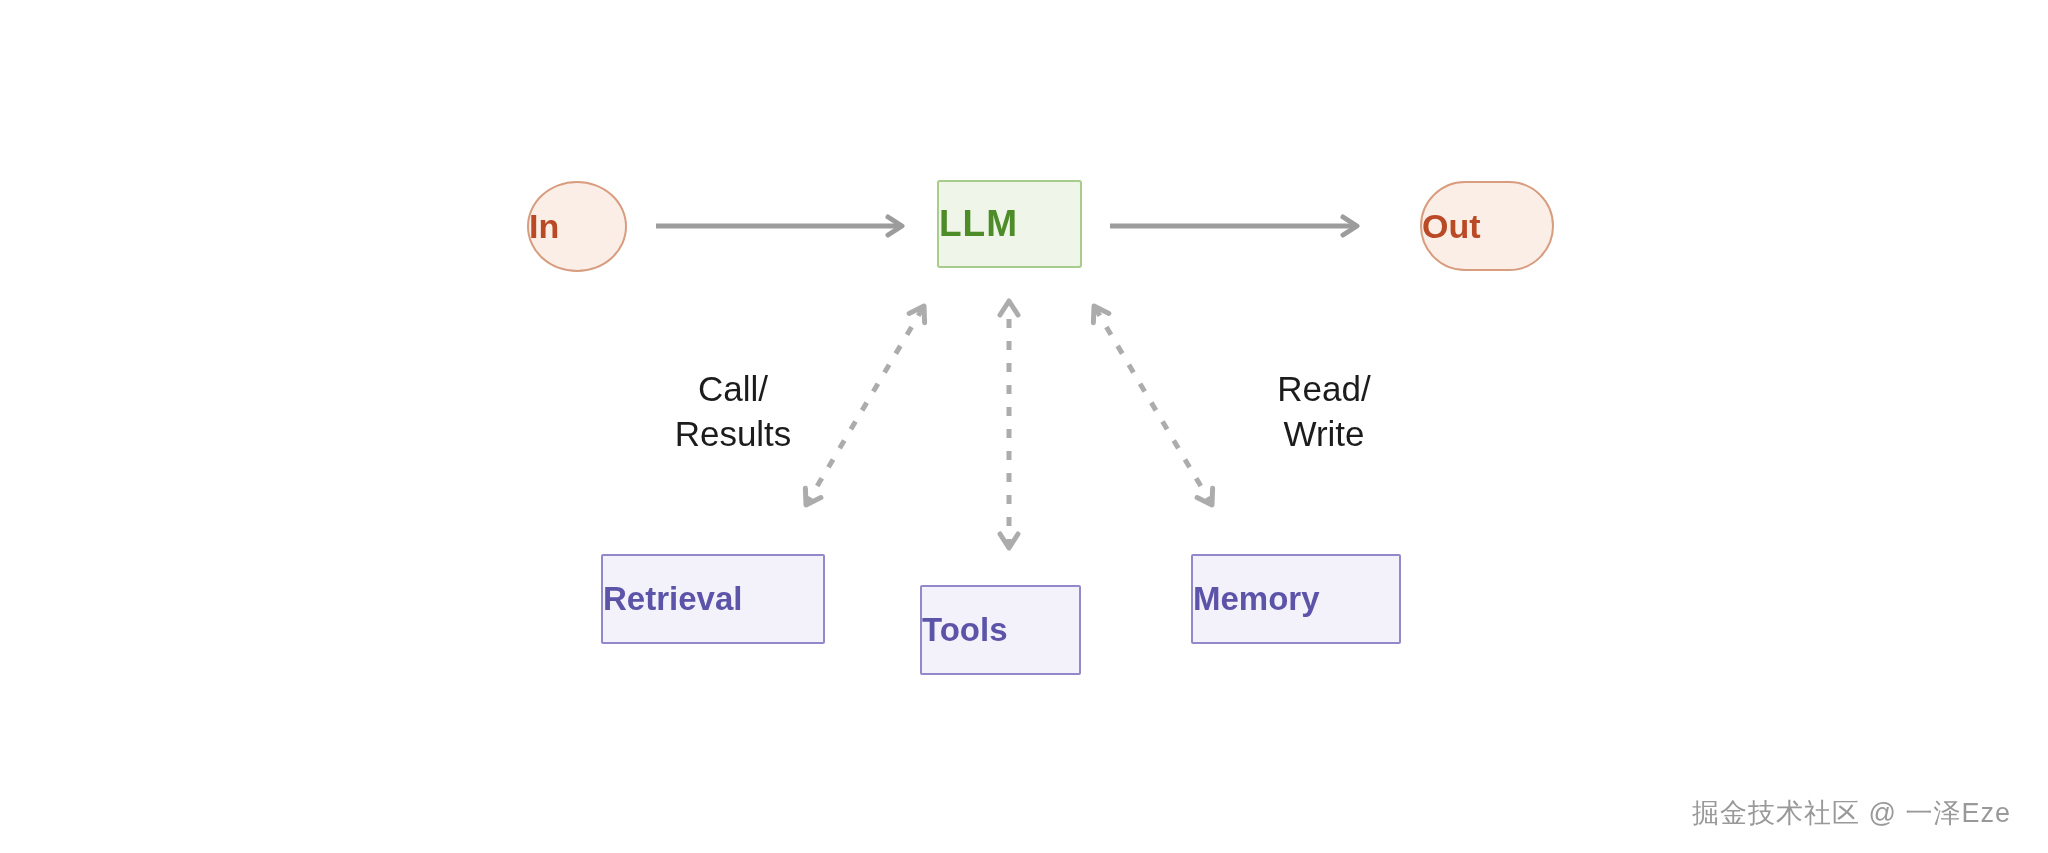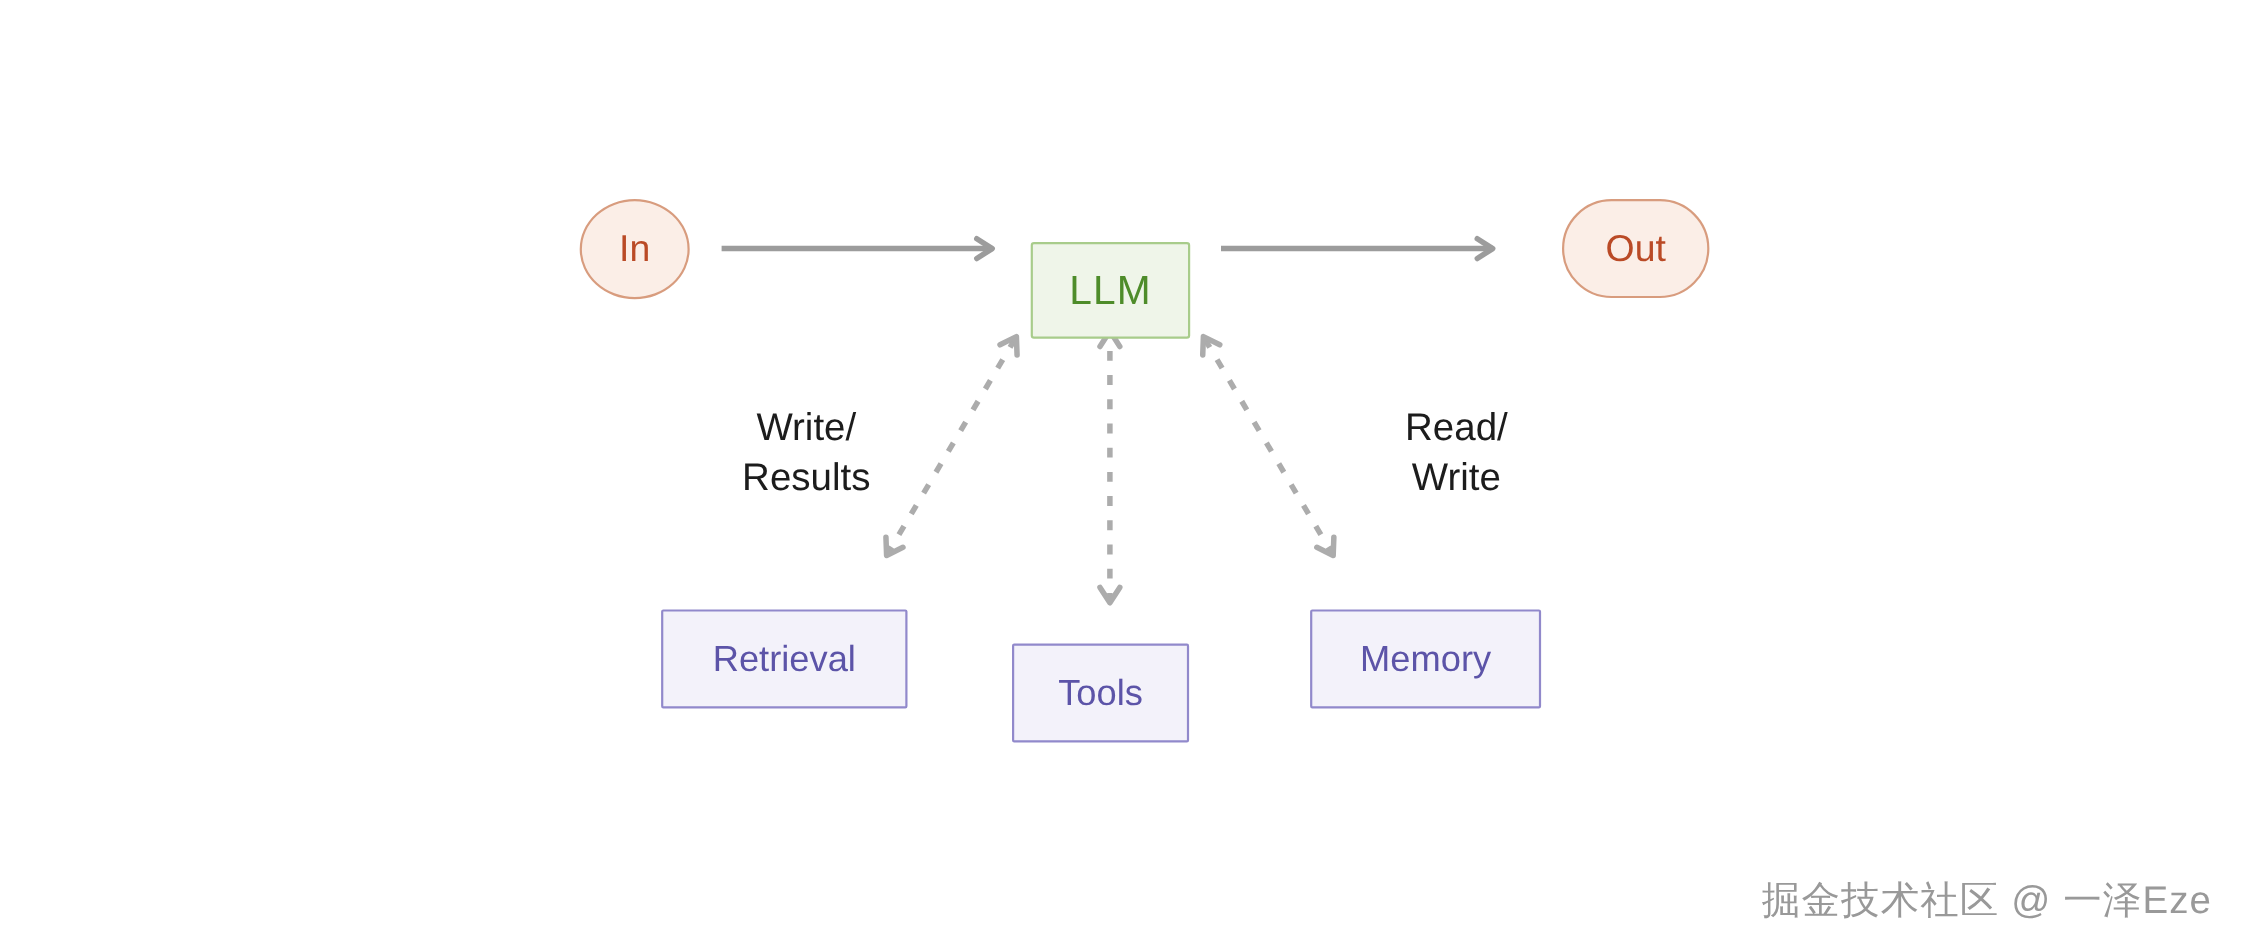--- a/index.html
+++ b/index.html
@@ -12,54 +12,54 @@
   }
   html,body{margin:0;padding:0;}
   body{background:var(--background);font-family:"Liberation Sans","DejaVu Sans",sans-serif;}
   .canvas{
     position:relative;width:2048px;height:853px;background:var(--background);overflow:hidden;
   }
   .arrow-layer{position:absolute;left:0;top:0;width:2048px;height:853px;}
   .arrow-solid{stroke:var(--arrow-solid);}
   .arrow-dashed{stroke:var(--arrow-dashed);}
   .node{
-    position:absolute;display:flex;align-items:center;justify-content:center;
-    box-sizing:border-box;font-weight:400;
+    position:absolute;display:flex;align-items:center;justify-content:flex-start;
+    box-sizing:border-box;font-weight:700;
   }
   .node-in{
     left:527px;top:181px;width:100px;height:91px;border-radius:50%;
     background:var(--in-out-bg);border:2px solid var(--in-out-border);
     color:var(--in-out-text);font-size:34px;
   }
   .node-out{
     left:1420px;top:181px;width:134px;height:90px;border-radius:45px;
     background:var(--in-out-bg);border:2px solid var(--in-out-border);
     color:var(--in-out-text);font-size:34px;
   }
   .node-llm{
     left:937px;top:180px;width:145px;height:88px;border-radius:3px;
     background:var(--llm-bg);border:2px solid var(--llm-border);
-    color:var(--llm-text);font-size:37px;letter-spacing:1px;margin-top:40px;
+    color:var(--llm-text);font-size:37px;letter-spacing:1px;
   }
   .node-module{
     background:var(--module-bg);border:2px solid var(--module-border);
     color:var(--module-text);font-size:33px;border-radius:2px;
   }
   .node-retrieval{left:601px;top:554px;width:224px;height:90px;}
   .node-tools{left:920px;top:585px;width:161px;height:90px;}
   .node-memory{left:1191px;top:554px;width:210px;height:90px;}
   .edge-label{
     position:absolute;color:var(--label-text);font-size:35px;line-height:45px;
     text-align:center;font-weight:400;
   }
   .edge-label-query{left:613px;top:366px;width:240px;}
   .edge-label-call{left:889px;top:383px;width:240px;background:var(--background);}
   .edge-label-read{left:1204px;top:366px;width:240px;}
   .watermark{
-    position:absolute;right:37px;top:795px;font-size:35px;
+    position:absolute;right:37px;top:795px;font-size:27px;
     color:var(--watermark-text);
     text-shadow:1px 1px 0 #ffffff,2px 2px 1px #ffffff;
     letter-spacing:1px;
   }
 </style>
 </head>
 <body>
 
 <div class="canvas">
 
@@ -102,21 +102,21 @@
 
   <div class="node node-module node-tools">
     <span>Tools</span>
   </div>
 
   <div class="node node-module node-memory">
     <span>Memory</span>
   </div>
 
   <div class="edge-label edge-label-query">
-    <div>Write/</div>
+    <div>Call/</div>
     <div>Results</div>
   </div>
 
 
   <div class="edge-label edge-label-read">
     <div>Read/</div>
     <div>Write</div>
   </div>
 
   <div class="watermark">掘金技术社区 @ 一泽Eze</div>

